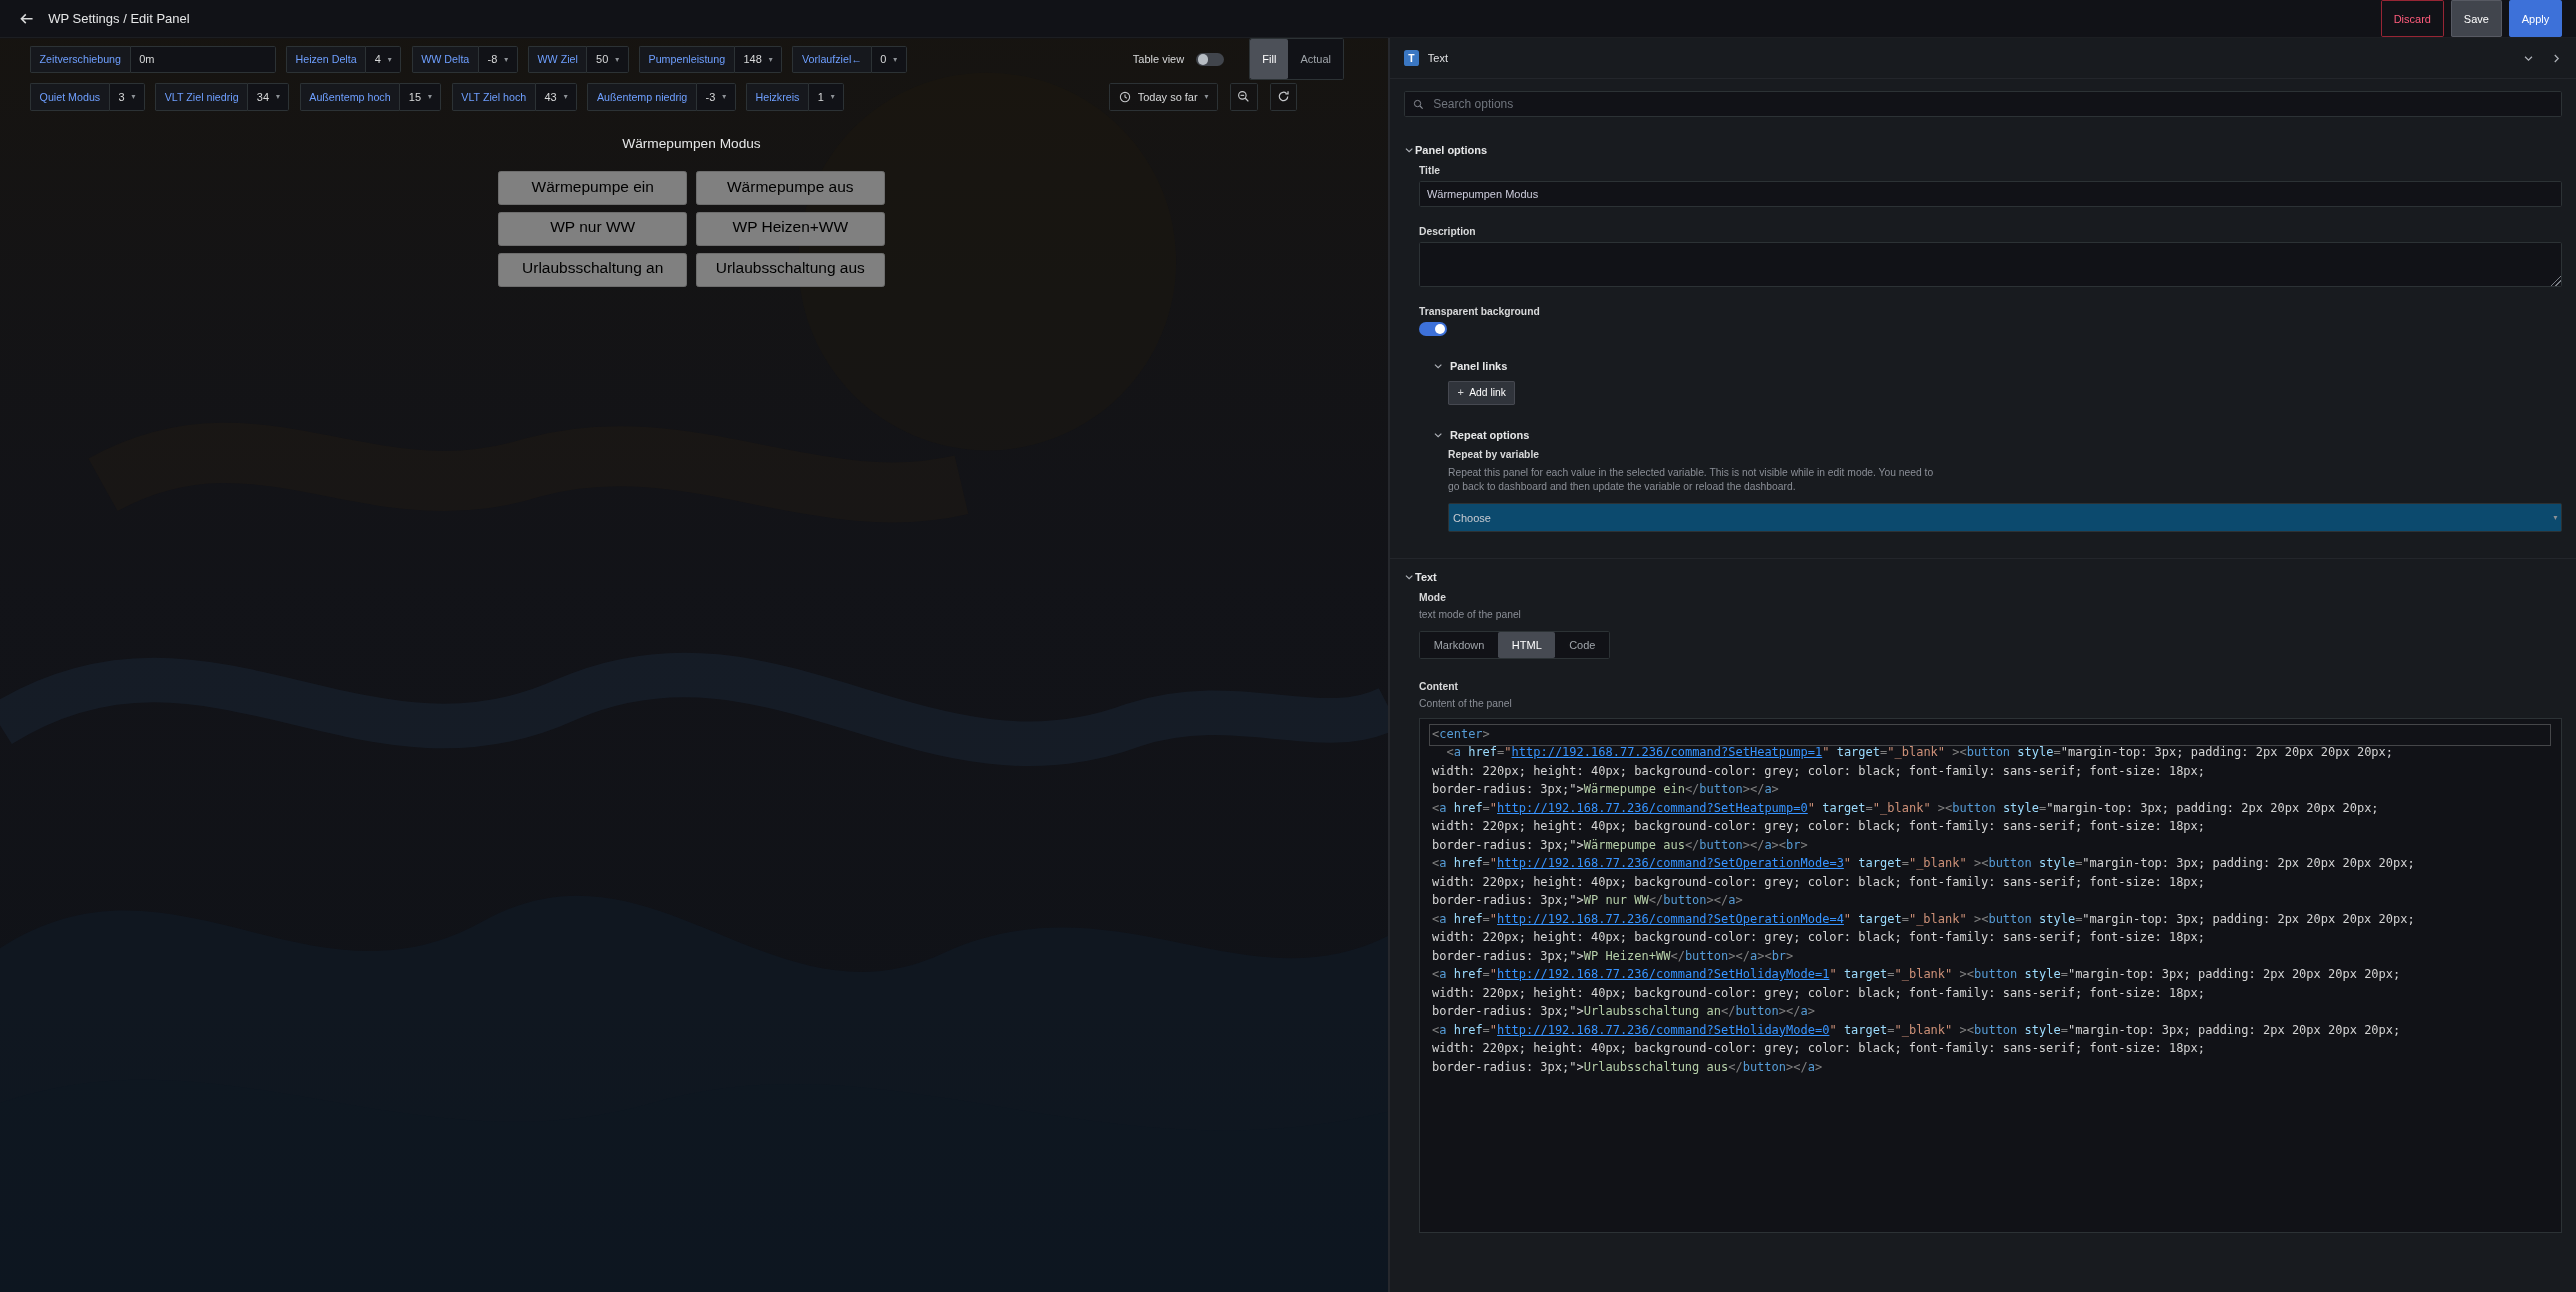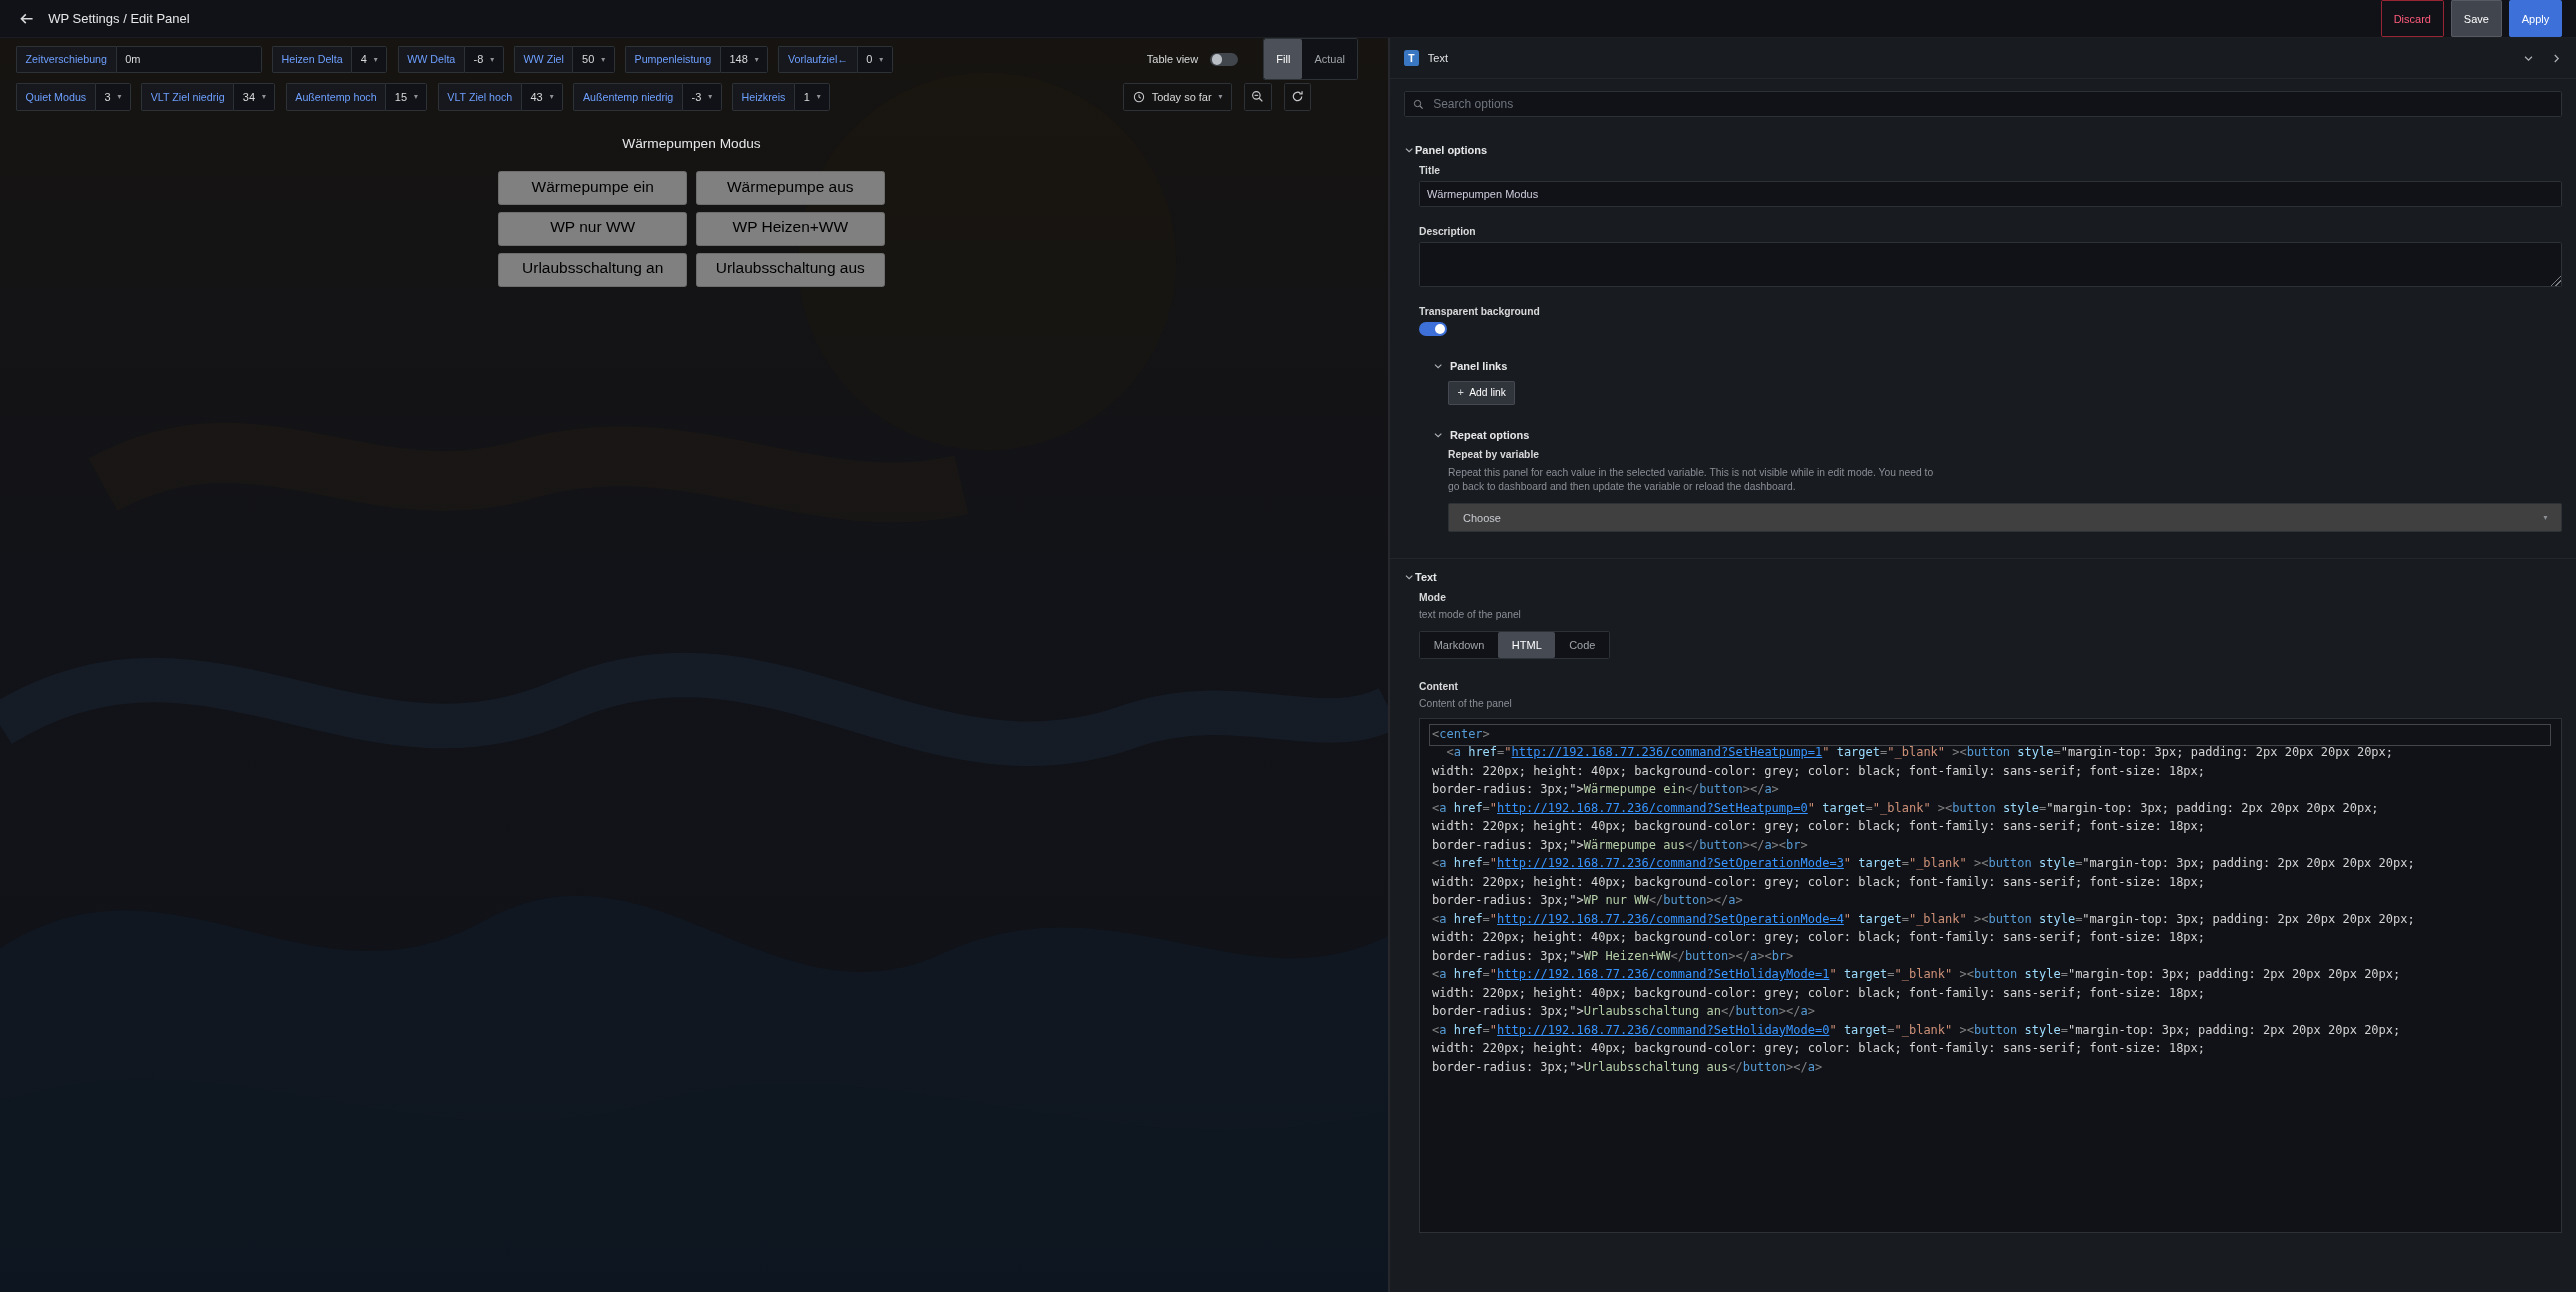--- a/index.html
+++ b/index.html
@@ -13,21 +13,21 @@
   .header-title{font-size:13px;color:#e6e7e8;margin-left:8.6px;}
   .header-actions{margin-left:auto;display:flex;gap:6.9px;align-items:center;}
   .btn{height:37px;padding:0 12px;border-radius:1.7px;font-size:11px;display:flex;align-items:center;box-sizing:border-box;cursor:pointer;}
   .btn-discard{color:#ff5c7c;border:0.9px solid rgba(224,47,68,.65);background:transparent;}
   .btn-save{background:#41454d;color:#fff;border:0.9px solid rgba(204,204,220,.16);}
   .btn-apply{background:#3d71d9;color:#fff;border:0.9px solid #3d71d9;}
 
   
   .canvas{position:absolute;top:38px;left:0;width:1389px;bottom:0;overflow:hidden;}
   .bg-art{position:absolute;top:0;left:0;pointer-events:none;}
-  .controls-row{position:relative;display:flex;align-items:center;gap:10.3px;padding:0 16px;height:29px;z-index:2;}
+  .controls-row{position:relative;display:flex;align-items:center;gap:10.3px;padding:0 30px;height:29px;z-index:2;}
   .controls-row.r1{margin-top:6.9px;}
   .controls-row.r2{margin-top:8.6px;}
   .var{display:flex;height:27.5px;font-size:11px;}
   .var-label{display:flex;align-items:center;padding:0 8.6px;background:#16181d;border:0.9px solid #2c3235;
     border-right:none;border-radius:1.7px 0 0 1.7px;color:#6e9fff;font-size:10.7px;white-space:nowrap;}
   .var-value{display:flex;align-items:center;gap:6.9px;padding:0 8.6px;background:#111217;border:0.9px solid #2c3235;
     border-radius:0 1.7px 1.7px 0;color:#d8d9da;cursor:pointer;white-space:nowrap;}
   .var-input{width:146px;background:#111217;border:0.9px solid #2c3235;border-radius:0 1.7px 1.7px 0;color:#d8d9da;
     font-size:11px;padding:0 8.6px;box-sizing:border-box;font-family:inherit;}
   .caret{font-size:7.7px;color:#8e9297;line-height:1;}
@@ -82,22 +82,22 @@
   .ta-wrap{position:relative;}
   .textarea{height:45px;width:100%;background:#111217;border:0.9px solid #2c3235;border-radius:1.7px;color:#ccccdc;
     font-size:11px;padding:5.2px 6.9px;box-sizing:border-box;resize:none;font-family:inherit;display:block;}
   .grip{position:absolute;right:1.7px;bottom:1.7px;width:9.4px;height:9.4px;cursor:nwse-resize;
     background:linear-gradient(135deg,transparent 0 46%,#7a7e85 46% 54%,transparent 54% 68%,#7a7e85 68% 76%,transparent 76%);}
   .sub-header{display:flex;align-items:center;gap:6.9px;margin:24px 0 8.6px 13.7px;font-size:11px;font-weight:600;color:#e6e7e8;cursor:pointer;}
   .sub-content{margin-left:29px;}
   .add-link-btn{display:inline-flex;align-items:center;gap:5.2px;height:22px;padding:0 8.6px;background:#30343b;
     border:0.9px solid rgba(204,204,220,.14);border-radius:1.7px;color:#fff;font-size:10.3px;font-weight:500;cursor:pointer;}
   .plus{font-size:11px;line-height:1;color:#d8d9da;}
-  .select{height:29px;background:#404040;border:0.9px solid #2c3235;border-radius:1.7px;display:flex;align-items:center;
-    padding:0 14px;color:#c9cbd1;font-size:11px;box-sizing:border-box;cursor:pointer;}
+  .select{height:29px;background:#0c4a6e;border:0.9px solid #2c3235;border-radius:1.7px;display:flex;align-items:center;
+    padding:0 4px;color:#c9cbd1;font-size:11px;box-sizing:border-box;cursor:pointer;}
   .select .caret{margin-left:auto;}
   .section-divider{border-top:0.9px solid #23262b;margin-top:26px;}
   .radio-group{display:inline-flex;border:0.9px solid #2c3235;background:#111217;border-radius:1.7px;height:27.5px;box-sizing:border-box;margin-top:1.7px;}
   .radio{padding:0 13.7px;display:flex;align-items:center;font-size:11px;color:#9fa4aa;cursor:pointer;border-radius:1.7px;}
   .radio.active{background:#464a52;color:#fff;font-weight:500;}
 
   
   .code-editor{margin-top:3.4px;border:0.9px solid #2c3235;background:#111217;height:515px;overflow:hidden;position:relative;
     padding:5.2px 0 0 12px;box-sizing:border-box;cursor:text;}
   .code-lines{font-family:"DejaVu Sans Mono","Liberation Mono",monospace;font-size:12px;line-height:18.5px;white-space:pre;position:relative;z-index:2;}

